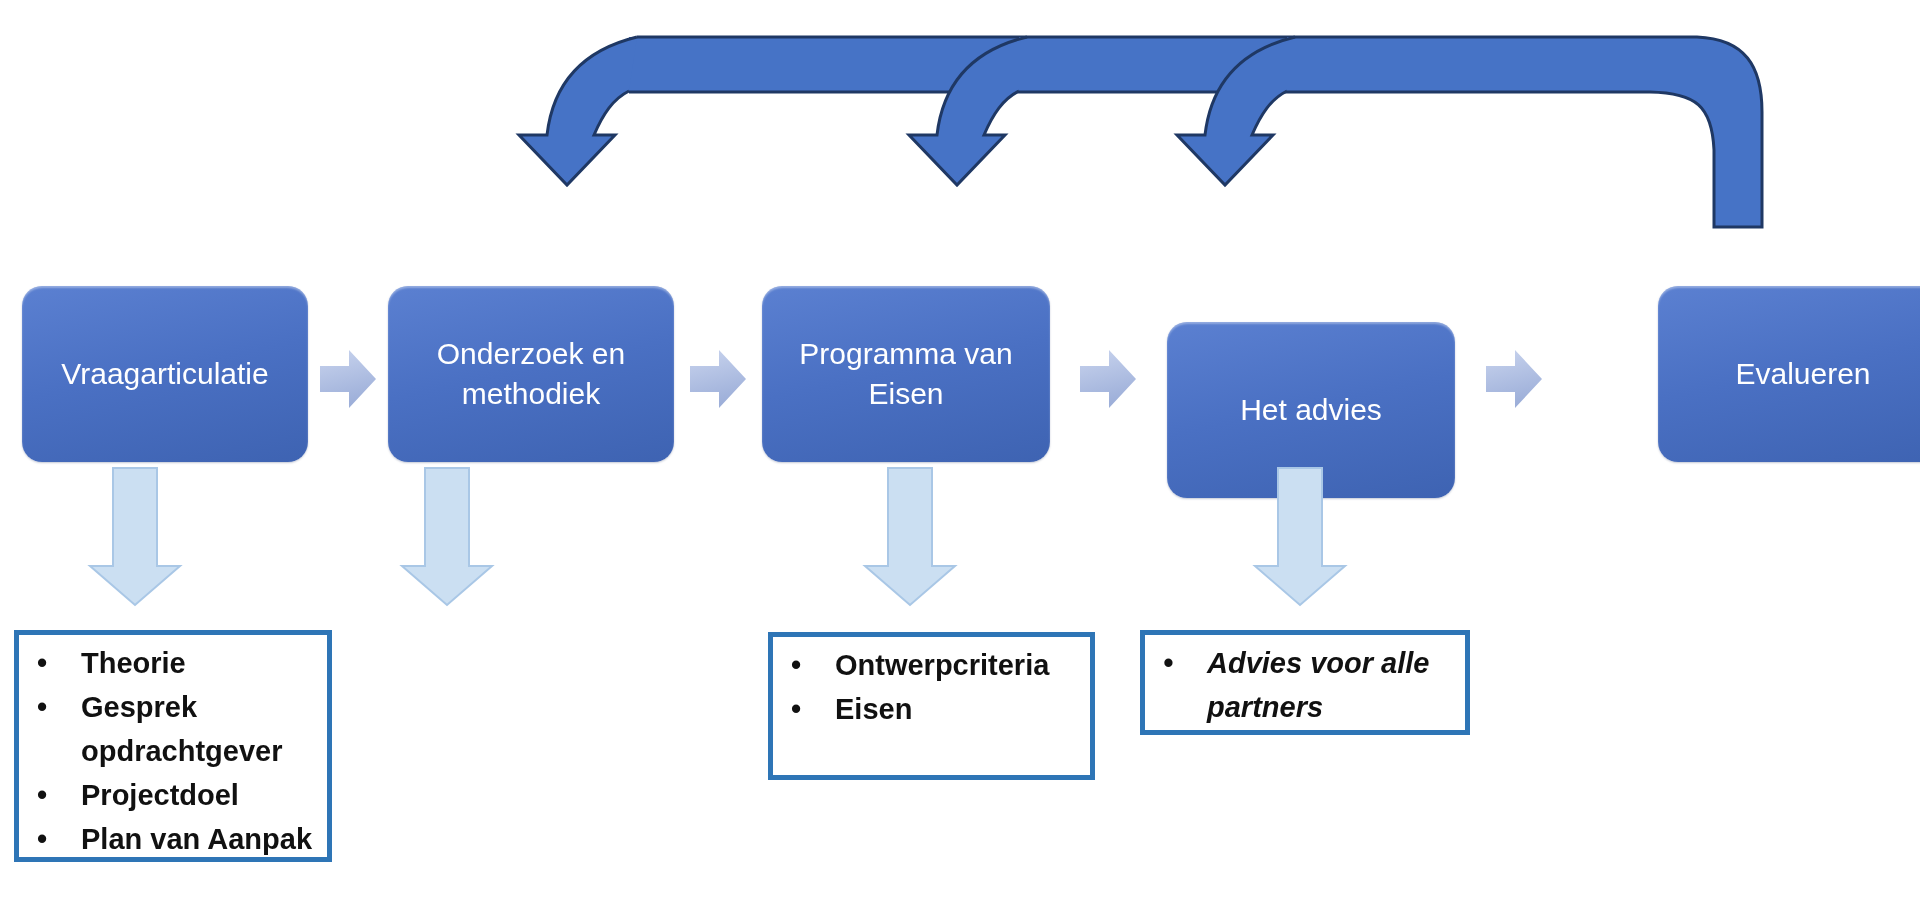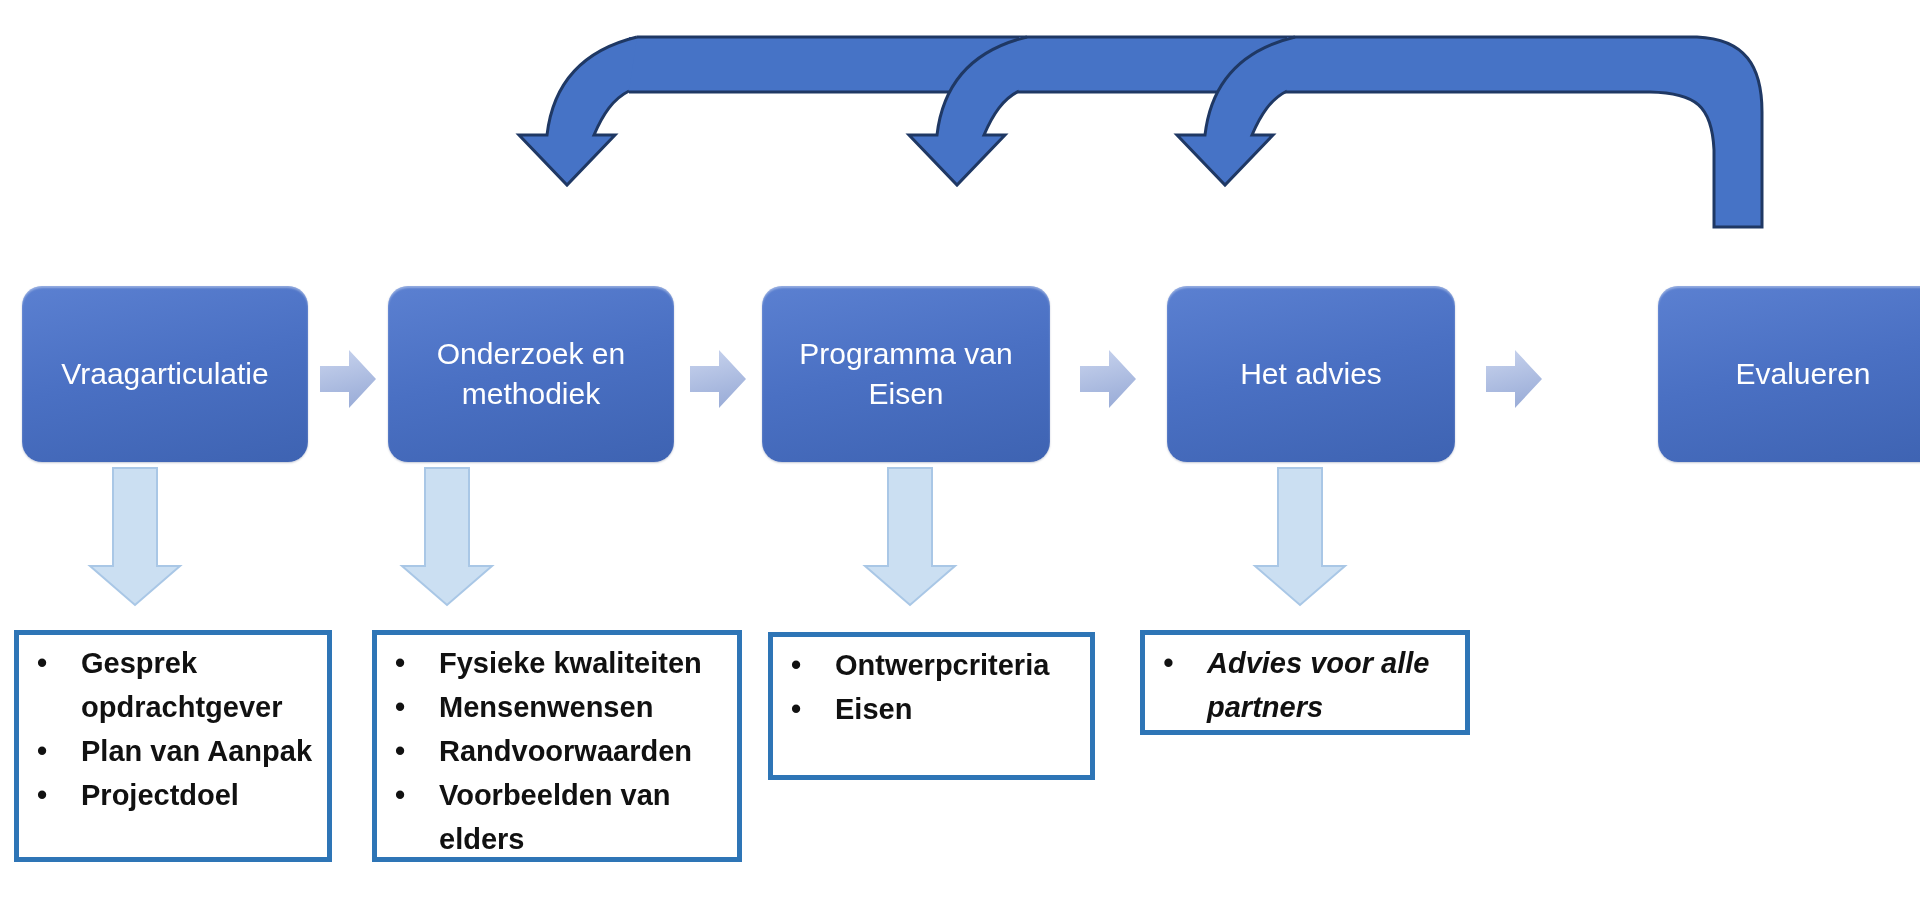--- a/index.html
+++ b/index.html
@@ -15,21 +15,21 @@
     position:absolute;top:286px;height:176px;border-radius:20px;
     background:linear-gradient(168deg,#5b80d1 0%,#4a70c3 48%,#3e63b2 100%);
     box-shadow:inset 0 2px 2px rgba(255,255,255,.35), 0 1px 2px rgba(20,40,90,.25);
     display:flex;align-items:center;justify-content:center;
     color:#ffffff;font-size:30px;line-height:40px;text-align:center;
     padding:0 20px;box-sizing:border-box;
   }
   .step-1{left:22px;width:286px;}
   .step-2{left:388px;width:286px;text-align:center;}
   .step-3{left:762px;width:288px;}
-  .step-4{left:1167px;width:288px;}
+  .step-4{left:1167px;width:288px;margin-top:36px;}
   .step-5{left:1658px;width:290px;}
 
   
   .flow-arrow{position:absolute;top:342px;width:58px;height:74px;}
   .flow-1{left:319px;} .flow-2{left:689px;} .flow-3{left:1079px;} .flow-4{left:1485px;}
 
   
   .down-arrow{position:absolute;top:467px;width:96px;height:140px;}
   .down-1{left:87px;} .down-2{left:399px;} .down-3{left:862px;} .down-4{left:1252px;}
 
@@ -123,31 +123,24 @@
   </svg>
   <svg class="down-arrow down-3" viewBox="0 0 96 140">
     <path d="M26,1 L70,1 L70,99 L93,99 L48,138 L3,99 L26,99 Z" fill="#cbdff2" stroke="#a9c7e6" stroke-width="2"></path>
   </svg>
   <svg class="down-arrow down-4" viewBox="0 0 96 140">
     <path d="M26,1 L70,1 L70,99 L93,99 L48,138 L3,99 L26,99 Z" fill="#cbdff2" stroke="#a9c7e6" stroke-width="2"></path>
   </svg>
 
   <div class="detail-box detail-1">
     <ul>
+      <li>Theorie</li>
       <li>Gesprek opdrachtgever</li>
+      <li>Projectdoel</li>
       <li>Plan van Aanpak</li>
-      <li>Projectdoel</li>
-    </ul>
-  </div>
-  <div class="detail-box detail-2">
-    <ul>
-      <li>Fysieke kwaliteiten</li>
-      <li>Mensenwensen</li>
-      <li>Randvoorwaarden</li>
-      <li>Voorbeelden van elders</li>
     </ul>
   </div>
   <div class="detail-box detail-3">
     <ul>
       <li>Ontwerpcriteria</li>
       <li>Eisen</li>
     </ul>
   </div>
   <div class="detail-box detail-4">
     <ul>

